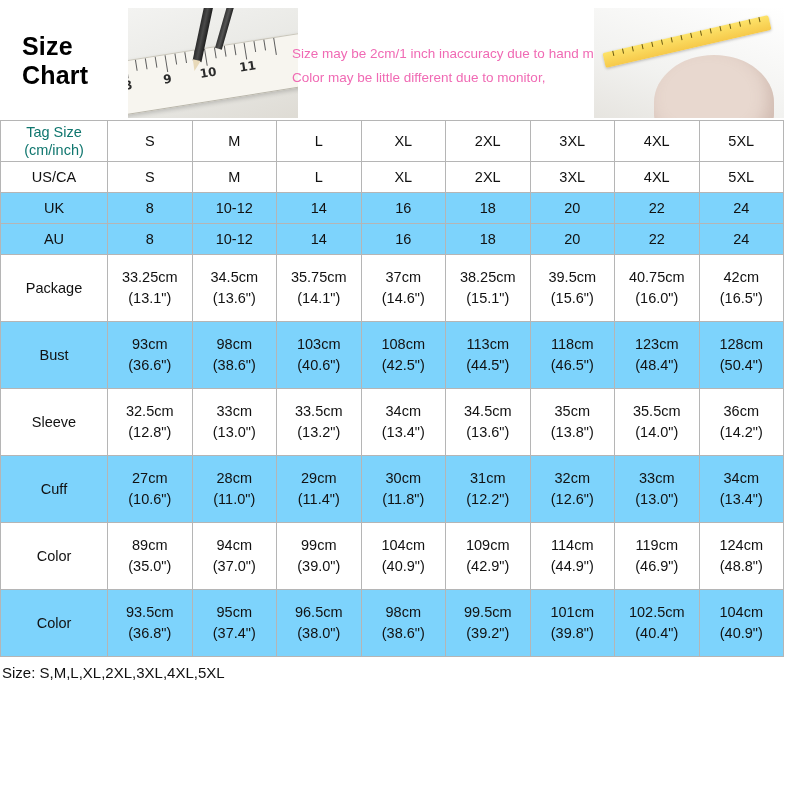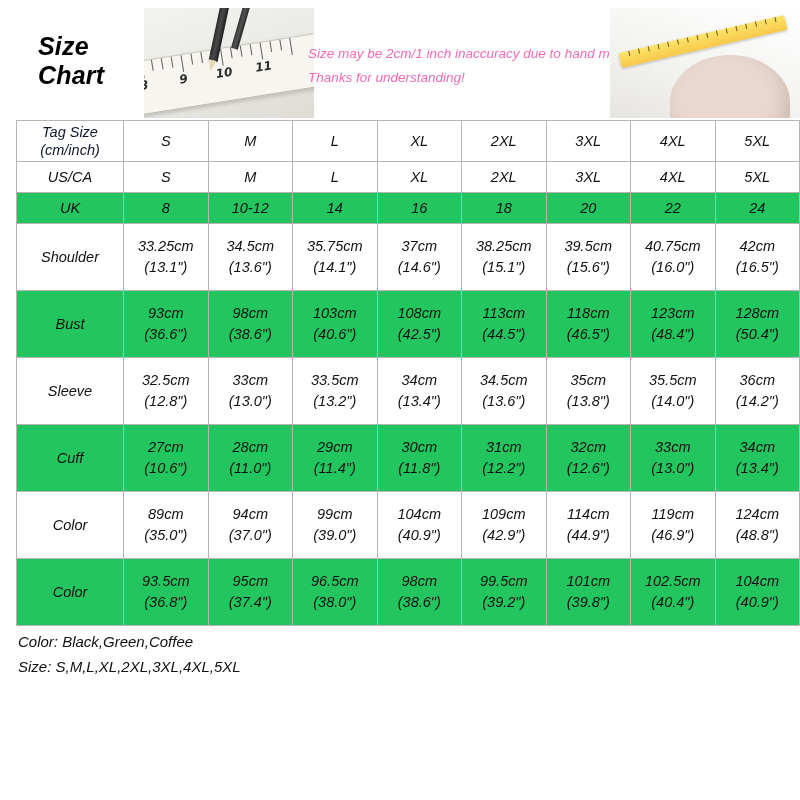--- a/index.html
+++ b/index.html
@@ -12,22 +12,21 @@
     background: #ffffff;
     font-family: "Liberation Sans", sans-serif;
     color: #000;
     overflow: hidden;
   }
   .page {
     position: relative;
     width: 800px;
     height: 800px;
     box-sizing: border-box;
-    padding: 8px 8px 0 16px;
-    font-style: italic;
+    padding: 8px 8px 0 0;
   }
 
   
   .header {
     position: relative;
     height: 110px;
     width: 784px;
     overflow: hidden;
     background: #ffffff;
   }
@@ -172,26 +171,26 @@
     font-size: 14.5px;
     color: #111;
     padding: 2px 1px;
   }
   td.rowhead {
     width: 104px;
     font-size: 15px;
     background: #ffffff;
   }
   td.rowhead.tag {
-    color: #0f172a;
+    color: #0f766e;
     font-weight: normal;
     line-height: 1.25;
     font-size: 14.5px;
   }
-  tr.shade td { background: #22c55e; }
+  tr.shade td { background: #7dd3fc; }
   tr.plain td { background: #ffffff; }
   tr.h-small td { height: 26px; margin-top: 40px; }
   tr.h-label td { height: 34px; }
   tr.h-meas td { height: 62px; }
   .cellvals { line-height: 1.45; }
   .cellvals .v2 { display: block; }
 
   
   .footer {
     margin-top: 4px;
@@ -232,21 +231,21 @@
         <span class="num" style="left:49px">9</span>
         <span class="num" style="left:86px">10</span>
         <span class="num" style="left:126px">11</span>
       </div>
       <div class="pencil"></div>
       <div class="pencil2"></div>
     </div>
 
     <div class="notice">
       <div>Size may be 2cm/1 inch inaccuracy due to hand measure,</div>
-      <div>Thanks for understanding!</div>
+      <div>Color may be little different due to monitor,</div>
     </div>
 
     <div class="tape">
       <div class="strip">
         <div class="t" style="left:10px"></div>
           <div class="t" style="left:20px"></div>
         <div class="t" style="left:30px"></div>
           <div class="t" style="left:40px"></div>
         <div class="t" style="left:50px"></div>
           <div class="t" style="left:60px"></div>
@@ -299,23 +298,34 @@
         <td>8</td>
         <td>10-12</td>
         <td>14</td>
         <td>16</td>
         <td>18</td>
         <td>20</td>
         <td>22</td>
         <td>24</td>
       </tr>
 
+      <tr class="shade h-small">
+        <td class="rowhead">AU</td>
+        <td>8</td>
+        <td>10-12</td>
+        <td>14</td>
+        <td>16</td>
+        <td>18</td>
+        <td>20</td>
+        <td>22</td>
+        <td>24</td>
+      </tr>
 
       <tr class="plain h-meas">
-        <td class="rowhead">Shoulder</td>
+        <td class="rowhead">Package</td>
         <td>
             <div class="cellvals"><span>33.25cm</span><span class="v2">(13.1")</span></div>
           </td>
         <td>
             <div class="cellvals"><span>34.5cm</span><span class="v2">(13.6")</span></div>
           </td>
         <td>
             <div class="cellvals"><span>35.75cm</span><span class="v2">(14.1")</span></div>
           </td>
         <td>
@@ -471,17 +481,16 @@
             <div class="cellvals"><span>102.5cm</span><span class="v2">(40.4")</span></div>
           </td>
         <td>
             <div class="cellvals"><span>104cm</span><span class="v2">(40.9")</span></div>
           </td>
       </tr>
     </tbody>
   </table>
 
   <div class="footer">
-    <div>Color: Black,Green,Coffee</div>
     <div>Size: S,M,L,XL,2XL,3XL,4XL,5XL</div>
   </div>
 
 </div>
 
 </body></html>

